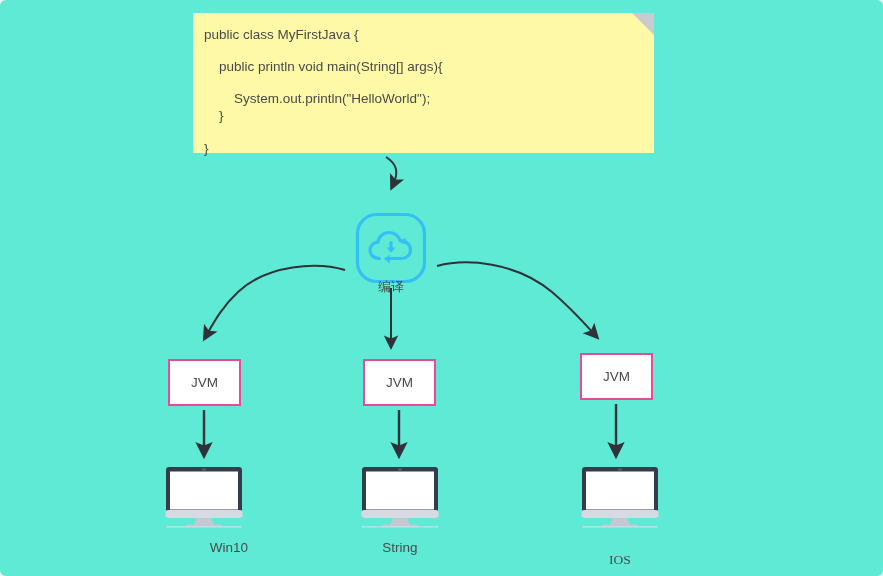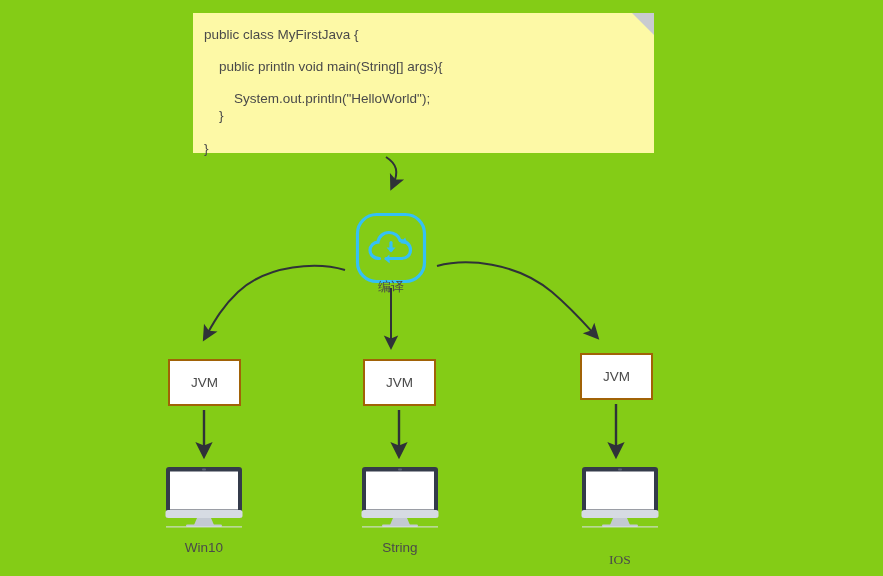--- a/index.html
+++ b/index.html
@@ -11,21 +11,22 @@
     width: 883px;
     height: 576px;
     position: relative;
     overflow: hidden;
     font-family: "Liberation Sans", sans-serif;
     color: #3b3f46;
   }
   .canvas {
     position: absolute;
     inset: 0;
-    background: #84cc16;
+    background: #5eead4;
+    border-radius: 6px;
   }
 
   
   .code-note {
     position: absolute;
     left: 193px;
     top: 13px;
     width: 461px;
     height: 140px;
     background: #fdf9a6;
@@ -81,21 +82,21 @@
     text-align: center;
     font-size: 13px;
     color: #4a4a4a;
     font-family: "DejaVu Sans", sans-serif;
   }
 
   
   .jvm-box {
     position: absolute;
     background: #ffffff;
-    border: 2px solid #a16207;
+    border: 2px solid #ec4899;
     box-sizing: border-box;
     display: flex;
     align-items: center;
     justify-content: center;
     font-size: 13.5px;
     color: #4a4a4a;
   }
   .jvm-1 { left: 168px; top: 359px; width: 73px; height: 47px; }
   .jvm-2 { left: 363px; top: 359px; width: 73px; height: 47px; }
   .jvm-3 { left: 580px; top: 353px; width: 73px; height: 47px; }
@@ -110,21 +111,21 @@
   .m-2 { left: 360px; top: 466px; }
   .m-3 { left: 580px; top: 466px; }
 
   .os-label {
     position: absolute;
     width: 120px;
     text-align: center;
     font-size: 13.5px;
     color: #4a4a4a;
   }
-  .l-1 { left: 144px; top: 540px; }
+  .l-1 { left: 128px; top: 540px; text-align: right; }
   .l-2 { left: 340px; top: 540px; }
   .l-3 { left: 560px; top: 552px; font-family: Liberation Serif, serif; }
 </style>
 </head>
 <body>
 
 <div class="canvas">
 
   <div class="code-note">
     <div class="fold"></div>

